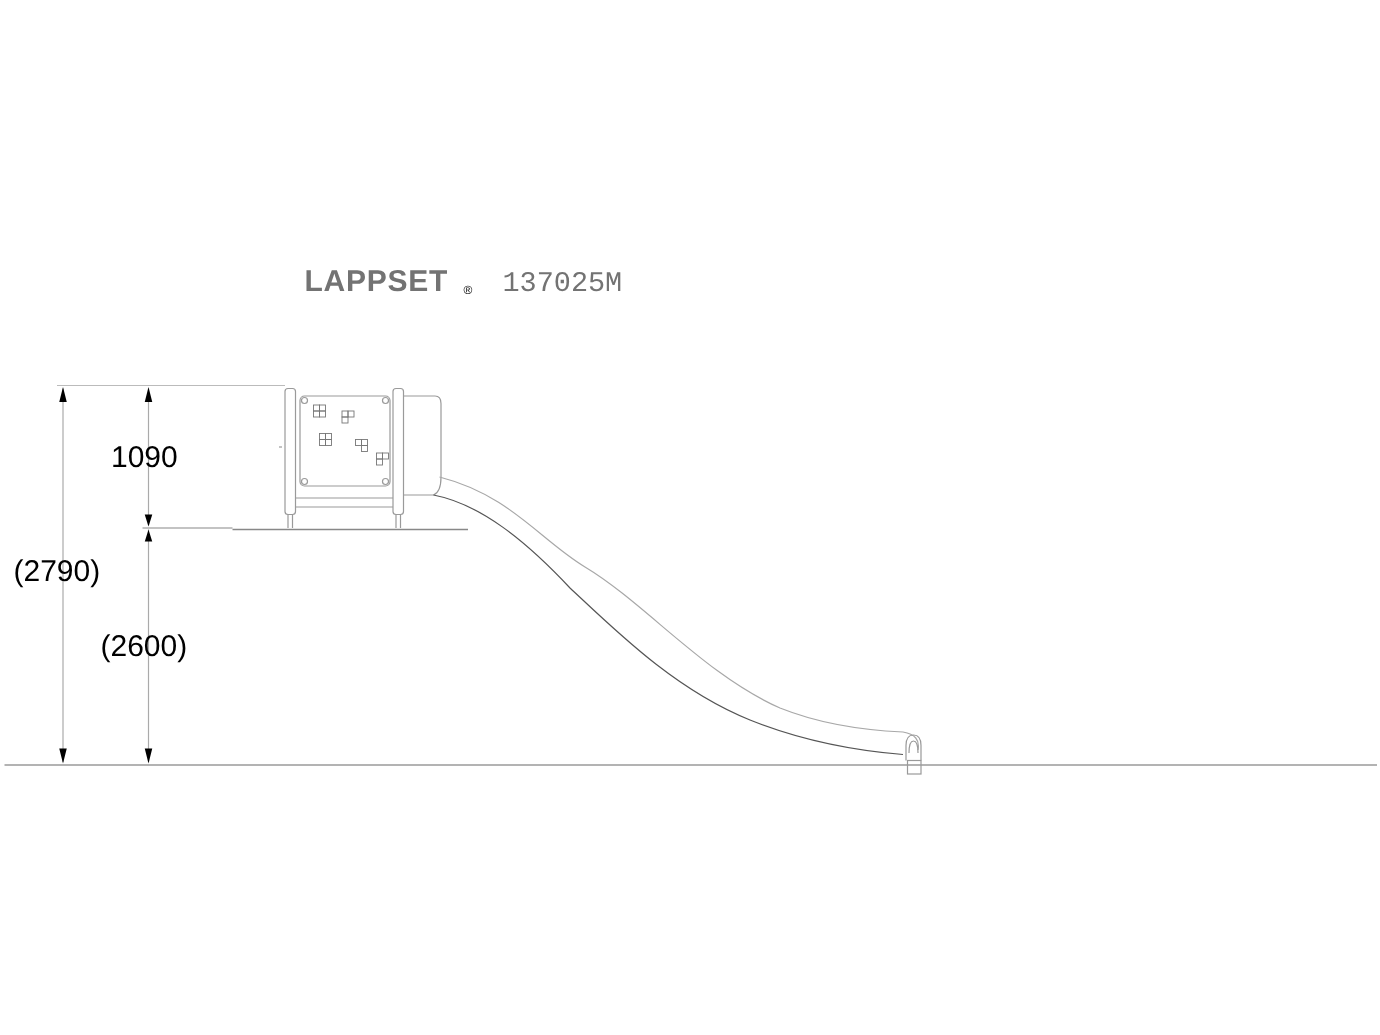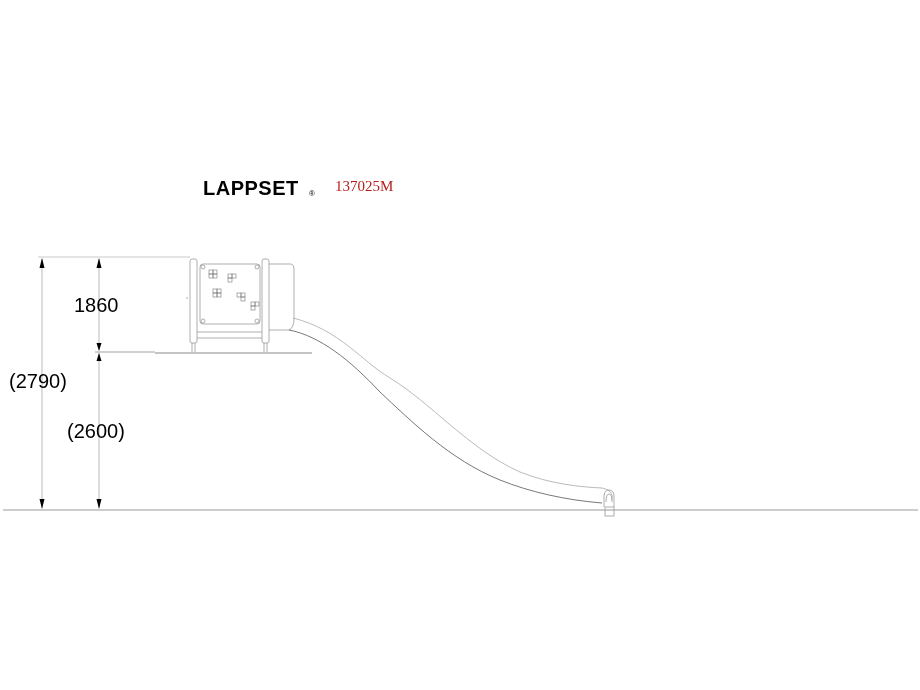--- a/index.html
+++ b/index.html
@@ -1,19 +1,19 @@
 <!DOCTYPE html>
 <html><head>
   <meta charset="utf-8">
   <style>
     html, body { margin: 0; padding: 0; background: #ffffff; }
     body { width: 920px; height: 690px; position: relative; overflow: hidden; font-family: "Liberation Sans", sans-serif; }
-    .brand { position: absolute; left: 203px; top: 177px; font-family: "Liberation Sans", sans-serif; font-weight: bold; font-size: 20px; letter-spacing: 0.5px; color: #000000; }
+    .brand { position: absolute; left: 203px; top: 177px; font-family: "Liberation Sans", sans-serif; font-weight: bold; font-size: 20px; letter-spacing: 0.5px; color: #737373; }
     .reg { position: absolute; left: 309px; top: 189px; font-size: 8px; color: #000; font-family: "Liberation Sans", sans-serif; }
-    .model { position: absolute; left: 335px; top: 178px; font-size: 15px; color: #b91c1c; font-family: Liberation Serif, serif; }
+    .model { position: absolute; left: 335px; top: 178px; font-size: 19px; color: #737373; font-family: Liberation Mono, monospace; }
     .dim { position: absolute; font-size: 20px; color: #000; font-family: "Liberation Sans", sans-serif; }
     svg.drawing { position: absolute; left: 0; top: 0; }
   </style>
 </head>
 <body>
 
 <div>
   <span class="brand">LAPPSET</span>
   <span class="reg">®</span>
   <span class="model">137025M</span>
@@ -96,16 +96,16 @@
   <path d="M289,330 C320,336 350,360 380,392 C410,420 450,460 500,480 C530,492 565,500 602,503" fill="none" stroke="#555555" stroke-width="0.8"></path>
 
   <g fill="none" stroke="#999999" stroke-width="0.8">
     <path d="M604,507 L604,497 Q604,490 609,490 Q614,490 614,497 L614,507"></path>
     <path d="M606,502 Q606,494 609,494 Q612,494 612,502"></path>
     <rect x="605" y="507" width="9" height="9"></rect>
   </g>
 </svg>
 
 <div>
-  <span class="dim" style="left:74px; top:294px;">1860</span>
+  <span class="dim" style="left:74px; top:294px;">1090</span>
   <span class="dim" style="left:9px; top:370px;">(2790)</span>
   <span class="dim" style="left:67px; top:420px;">(2600)</span>
 </div>
 
 </body></html>

